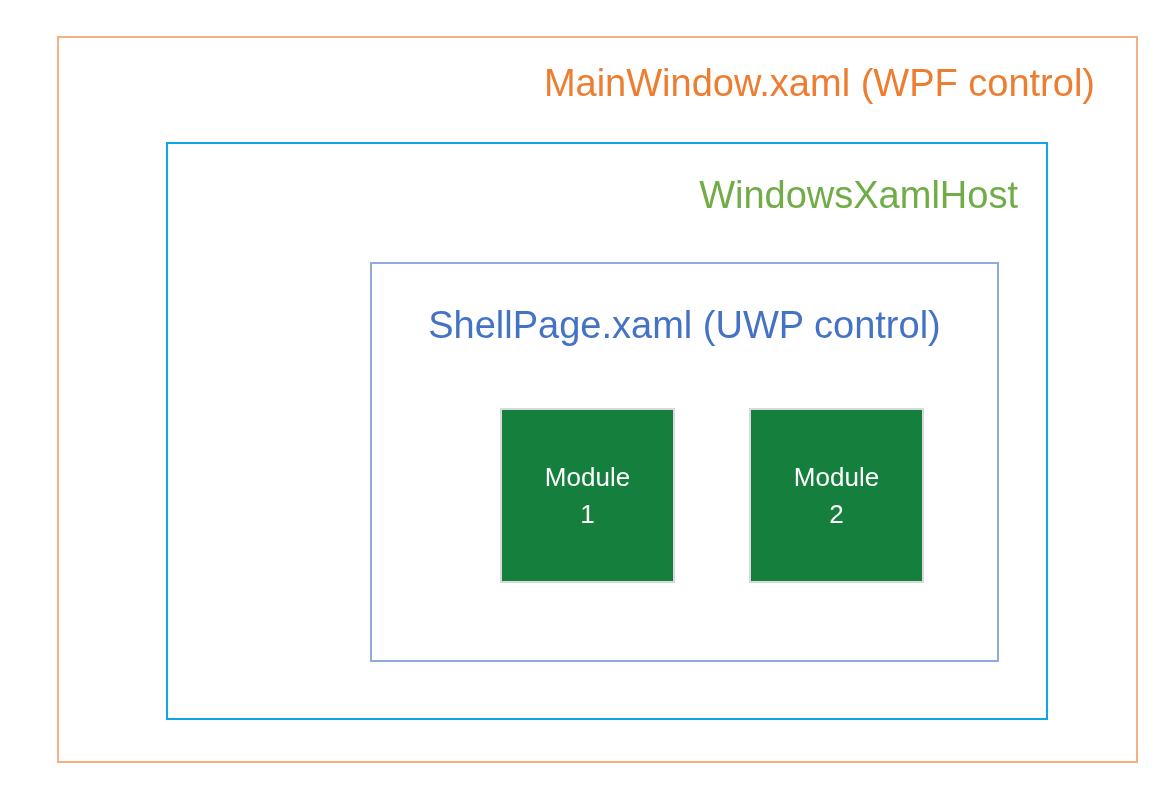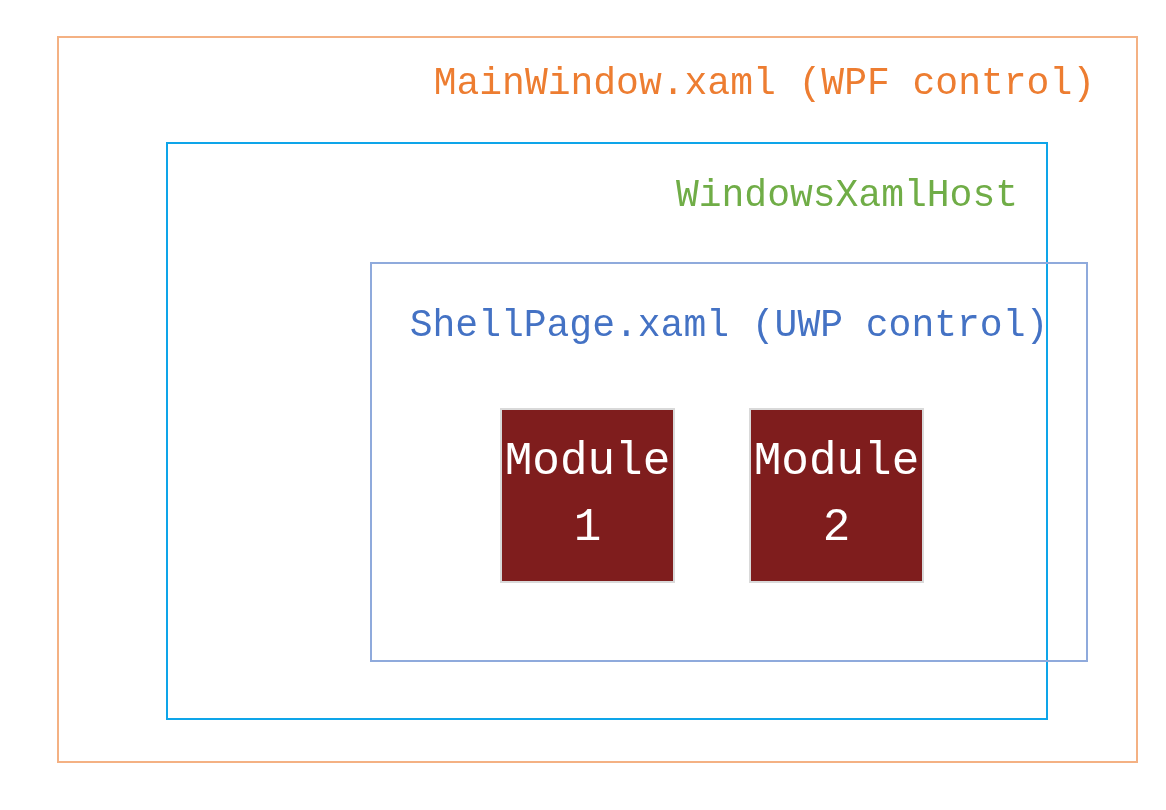--- a/index.html
+++ b/index.html
@@ -12,40 +12,39 @@
     width: 1166px;
     height: 810px;
     background: #ffffff;
     font-family: "Liberation Sans", sans-serif;
     overflow: hidden;
   }
   .box {
     position: absolute;
     box-sizing: border-box;
     background: transparent;
-    font-family: Liberation Mono, monospace;
   }
   .box-outer {
     left: 57px;
     top: 36px;
     width: 1081px;
     height: 727px;
     border: 2px solid #F4B183;
   }
   .box-host {
     left: 107px;
     top: 104px;
     width: 882px;
     height: 578px;
     border: 2px solid #0ea5e9;
   }
   .box-shell {
     left: 202px;
     top: 118px;
-    width: 718px;
+    width: 629px;
     height: 400px;
     border: 2px solid #8FAADC;
   }
   .label {
     position: absolute;
     white-space: nowrap;
     font-size: 38px;
     line-height: 1.15;
     letter-spacing: 0px;
   }
@@ -65,28 +64,28 @@
     top: 40px;
     text-align: center;
     color: #4472C4;
   }
   .module {
     position: absolute;
     top: 144px;
     width: 175px;
     height: 175px;
     box-sizing: border-box;
-    background: #7f1d1d;
+    background: #15803d;
     border: 2px solid #D9D9D9;
     color: #ffffff;
     display: flex;
     flex-direction: column;
     align-items: center;
     justify-content: center;
-    font-size: 46px;
+    font-size: 26px;
     line-height: 1.42;
     text-align: center;
   }
   .module-1 { left: 128px; }
   .module-2 { left: 377px; }
 </style>
 </head>
 <body>
 
 <div class="canvas">

